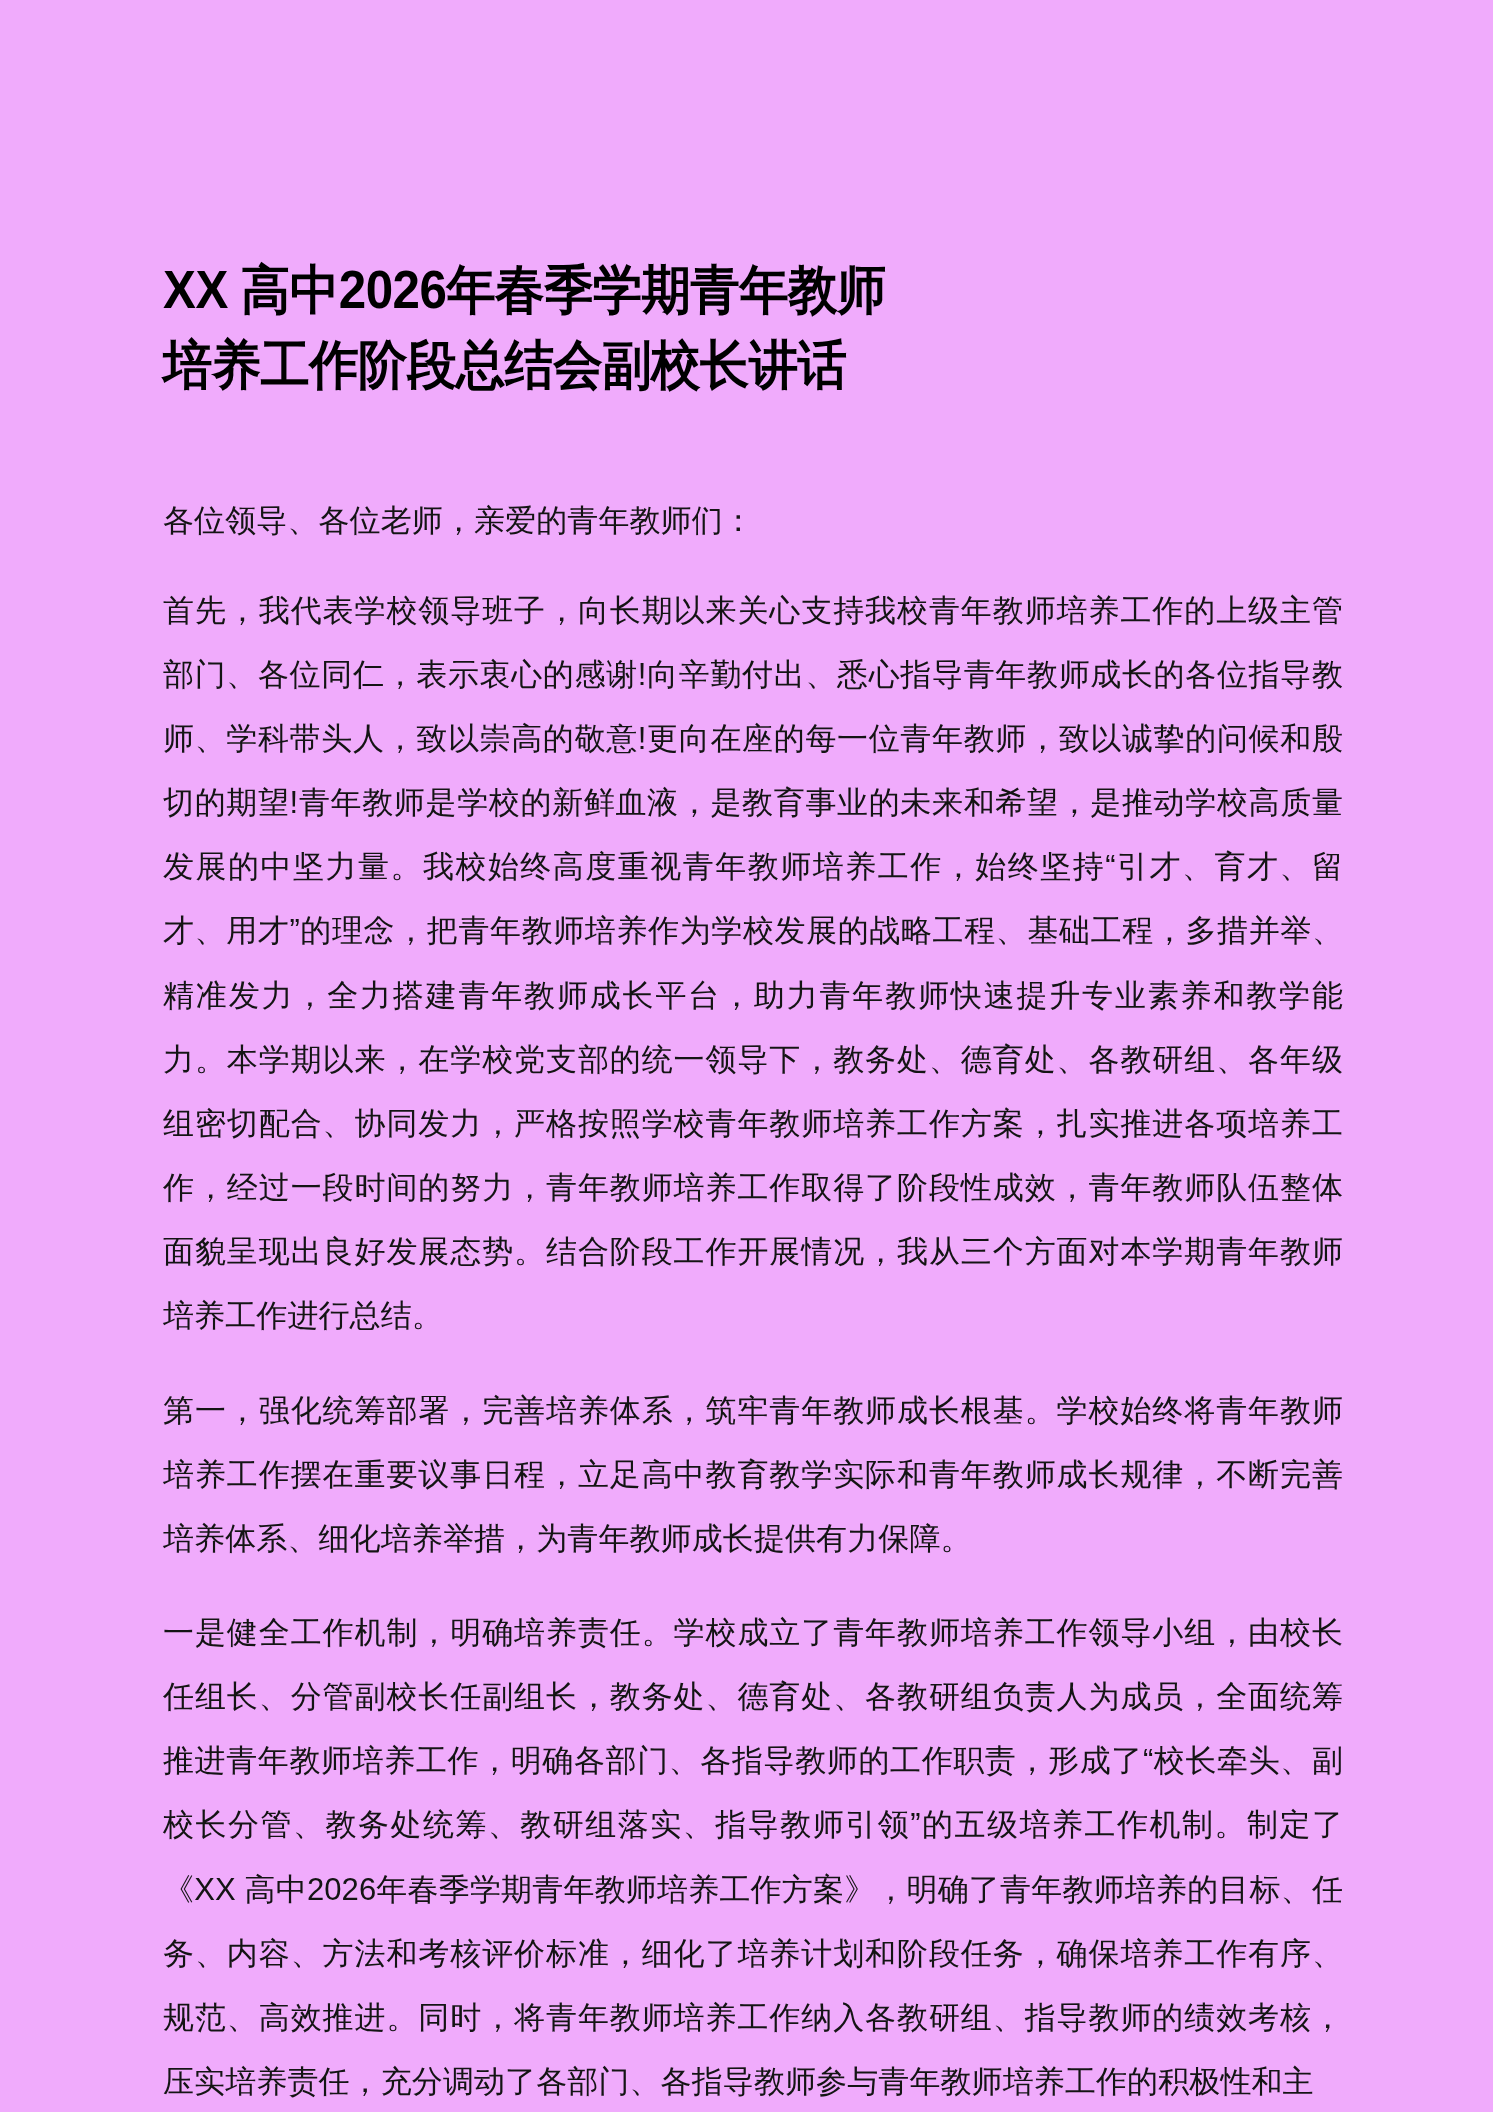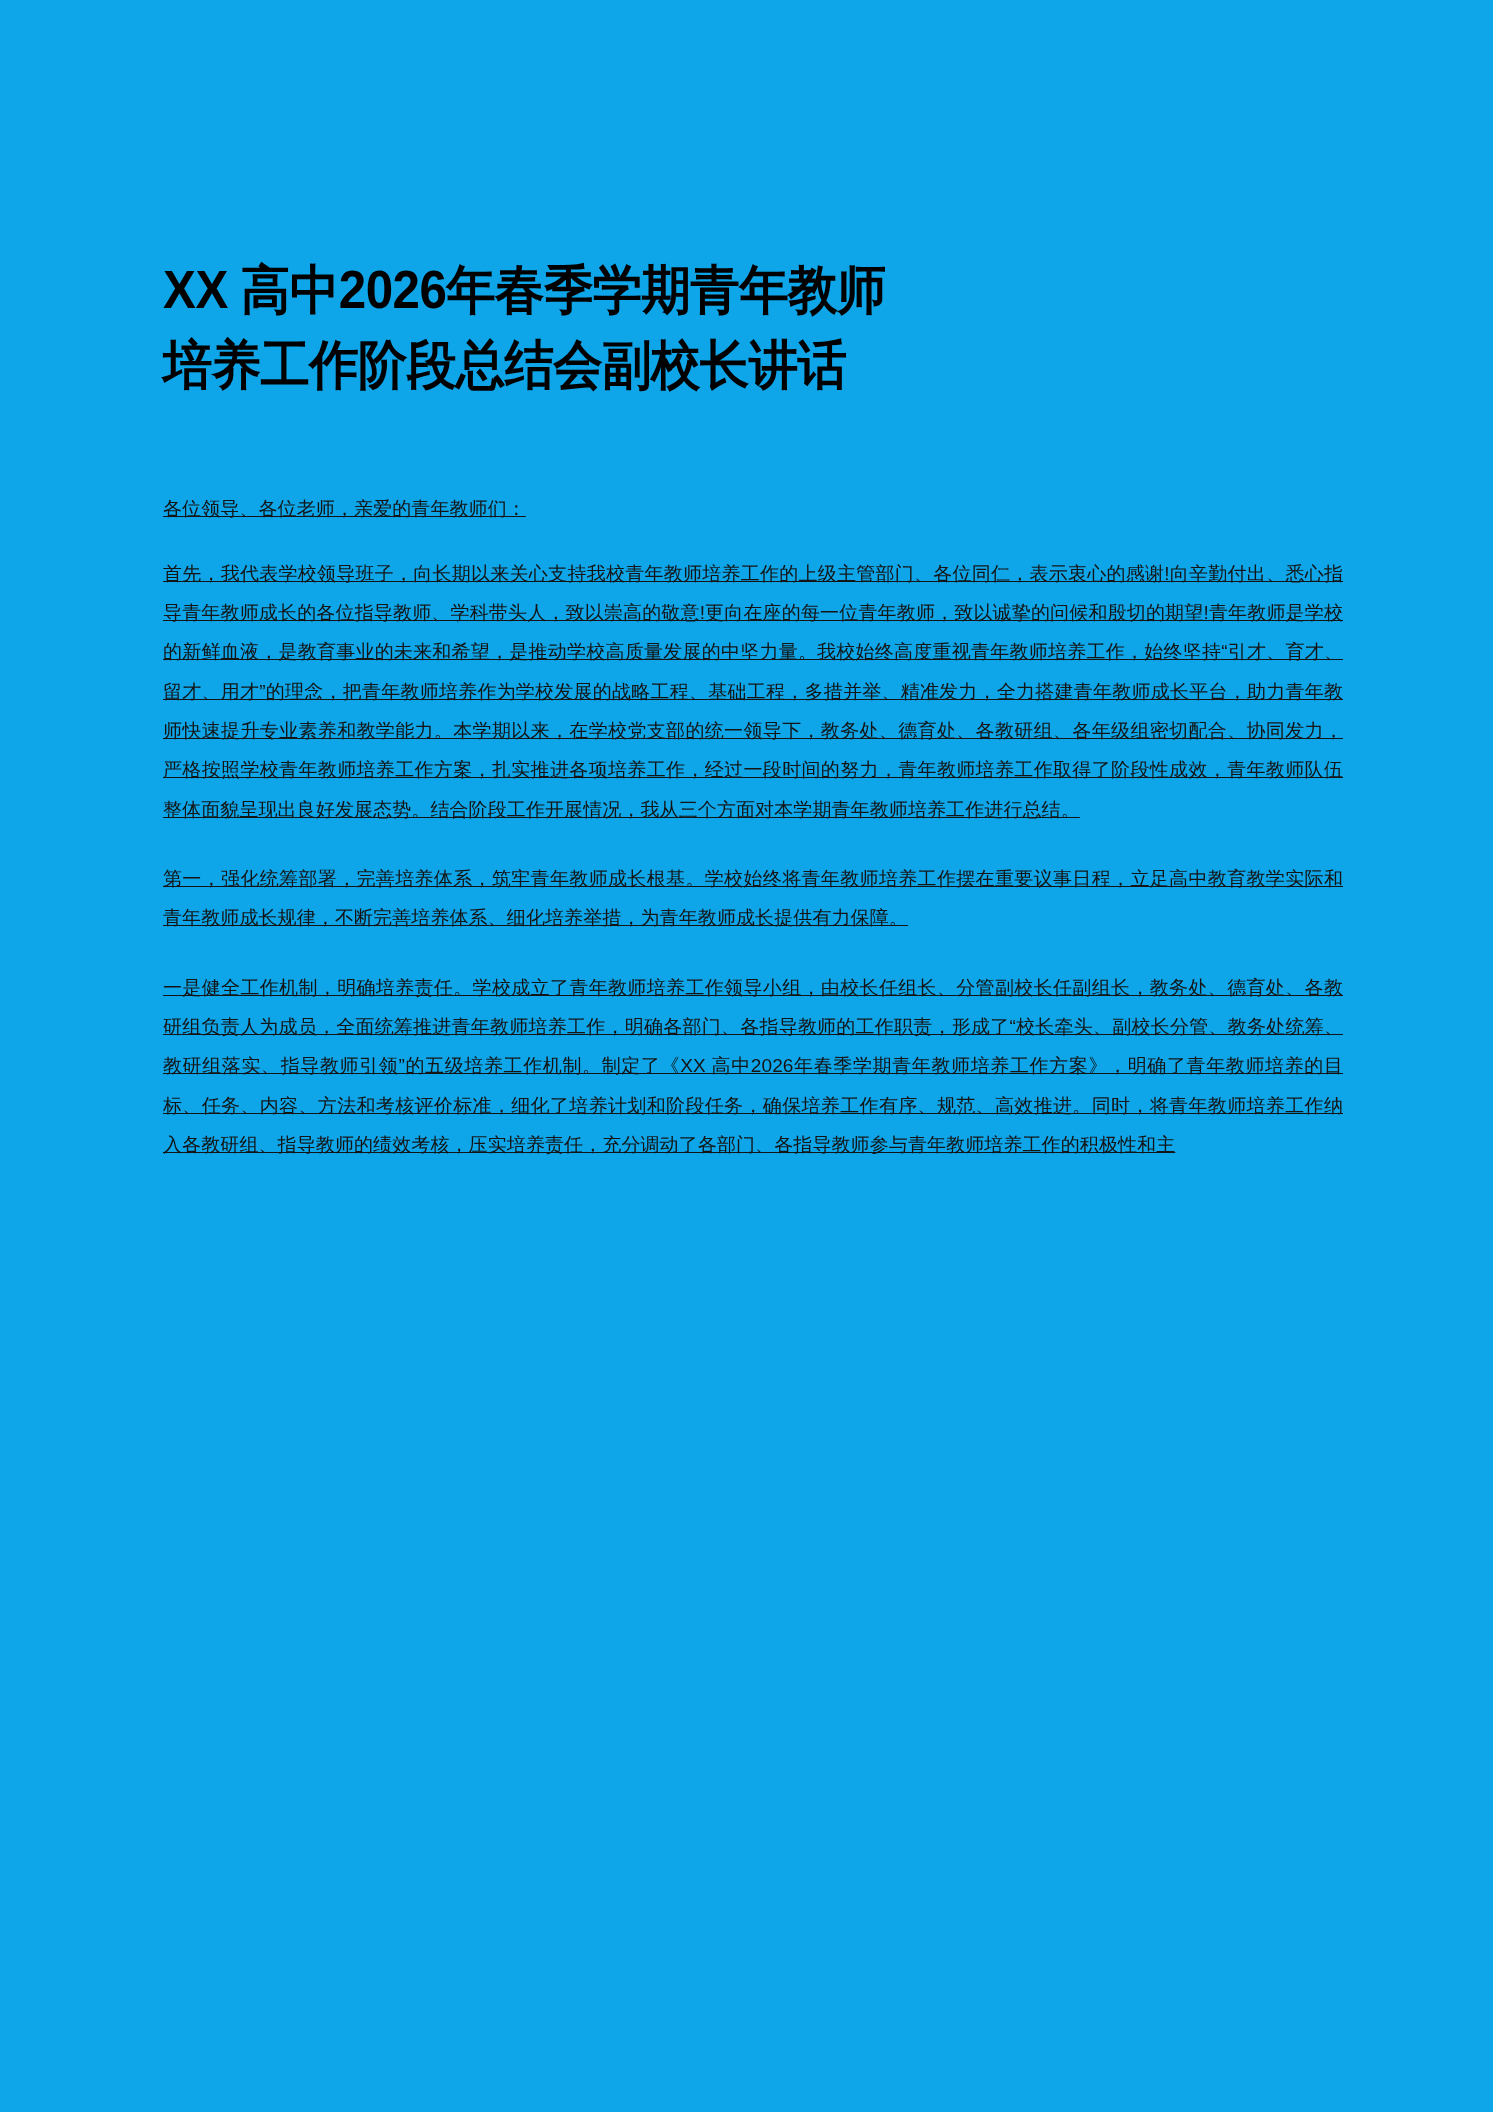--- a/index.html
+++ b/index.html
@@ -11,21 +11,21 @@
     width: 1493px;
     height: 2112px;
     font-family: "Liberation Sans", "DejaVu Sans", sans-serif;
     color: #111111;
     -webkit-font-smoothing: antialiased;
   }
   .page {
     position: relative;
     width: 1493px;
     height: 2112px;
-    background: #0ea5e9;
+    background: #f0abfc;
     box-sizing: border-box;
     overflow: hidden;
     padding-left: 29px;
   }
   .content {
     position: absolute;
     left: 163px;
     top: 0;
     width: 1180px;
   }
@@ -44,29 +44,28 @@
     width: 1270px;
   }
   .title-line {
     display: block;
   }
   .body-block {
     margin-top: 86px;
   }
   p.para {
     margin: 0 0 30px 0;
-    font-size: 19px;
+    font-size: 31px;
     line-height: 2.07;
     color: #141414;
     text-align: justify;
     text-justify: inter-ideograph;
     letter-spacing: 0.1px;
     font-weight: 500;
     word-break: break-all;
-    text-decoration: underline;
   }
   p.para:last-child {
     margin-bottom: 0;
   }
   .para.salutation {
     margin-bottom: 26px;
   }
 </style>
 </head>
 <body>

